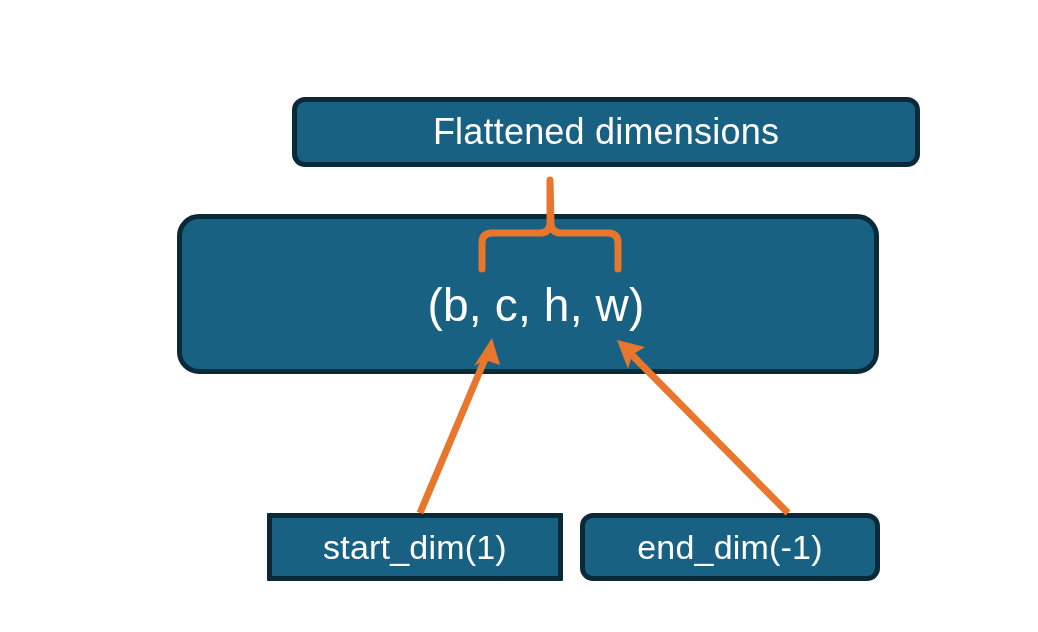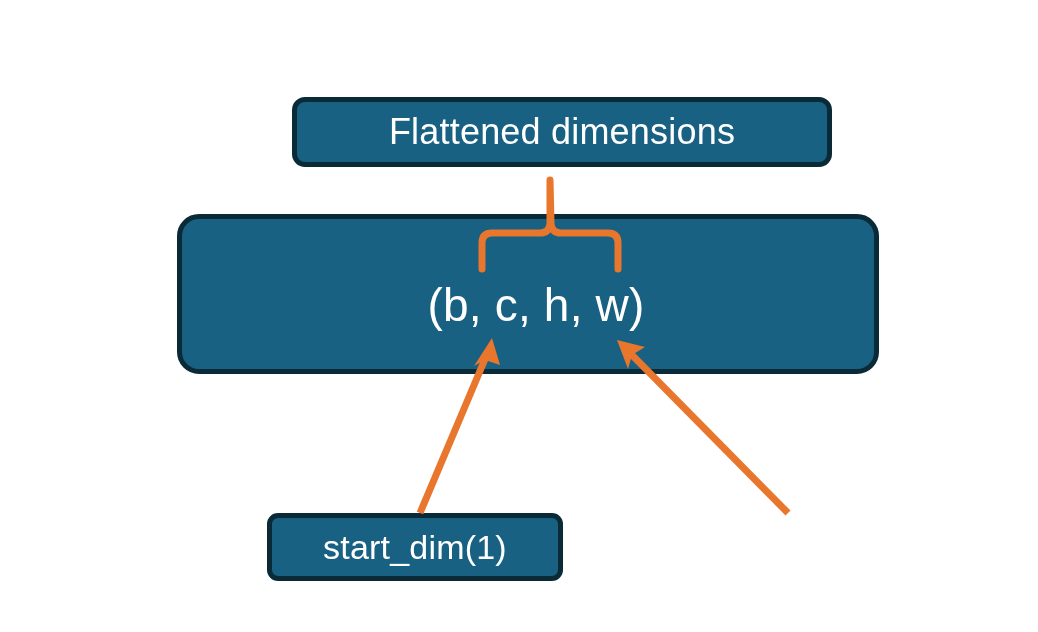--- a/index.html
+++ b/index.html
@@ -34,21 +34,21 @@
     color: #ffffff;
     font-weight: 400;
     letter-spacing: 0.2px;
     white-space: nowrap;
     user-select: none;
   }
 
   #node-flattened {
     left: 292px;
     top: 97px;
-    width: 540px;
+    width: 628px;
     height: 70px;
     font-size: 36px;
     border-radius: 13px;
   }
 
   #node-shape {
     left: 177px;
     top: 214px;
     width: 702px;
     height: 160px;
@@ -69,21 +69,21 @@
     font-family: "Liberation Sans", sans-serif;
     padding-left: 16px;
   }
 
   #node-start-dim {
     left: 267px;
     top: 513px;
     width: 296px;
     height: 68px;
     font-size: 34px;
-    border-radius: 11px;
+    border-radius: 1px;
   }
 
   #node-end-dim {
     left: 580px;
     top: 513px;
     width: 300px;
     height: 68px;
     font-size: 34px;
     border-radius: 13px;
   }
@@ -108,20 +108,23 @@
   </div>
 
   <div class="node" id="node-shape">
     <span id="shape-label">(b, c, h, w)</span>
   </div>
 
   <div class="node" id="node-start-dim">
     <span>start_dim(1)</span>
   </div>
 
+  <div class="node" id="node-end-dim">
+    <span>end_dim(-1)</span>
+  </div>
 
   <svg id="connectors" viewBox="0 0 1038 632">
 
     <path d="M 482 269
              L 482 243
              Q 482 233 492 233
              L 540 233
              Q 549 233 550 224
              L 550 180
              L 551 224

